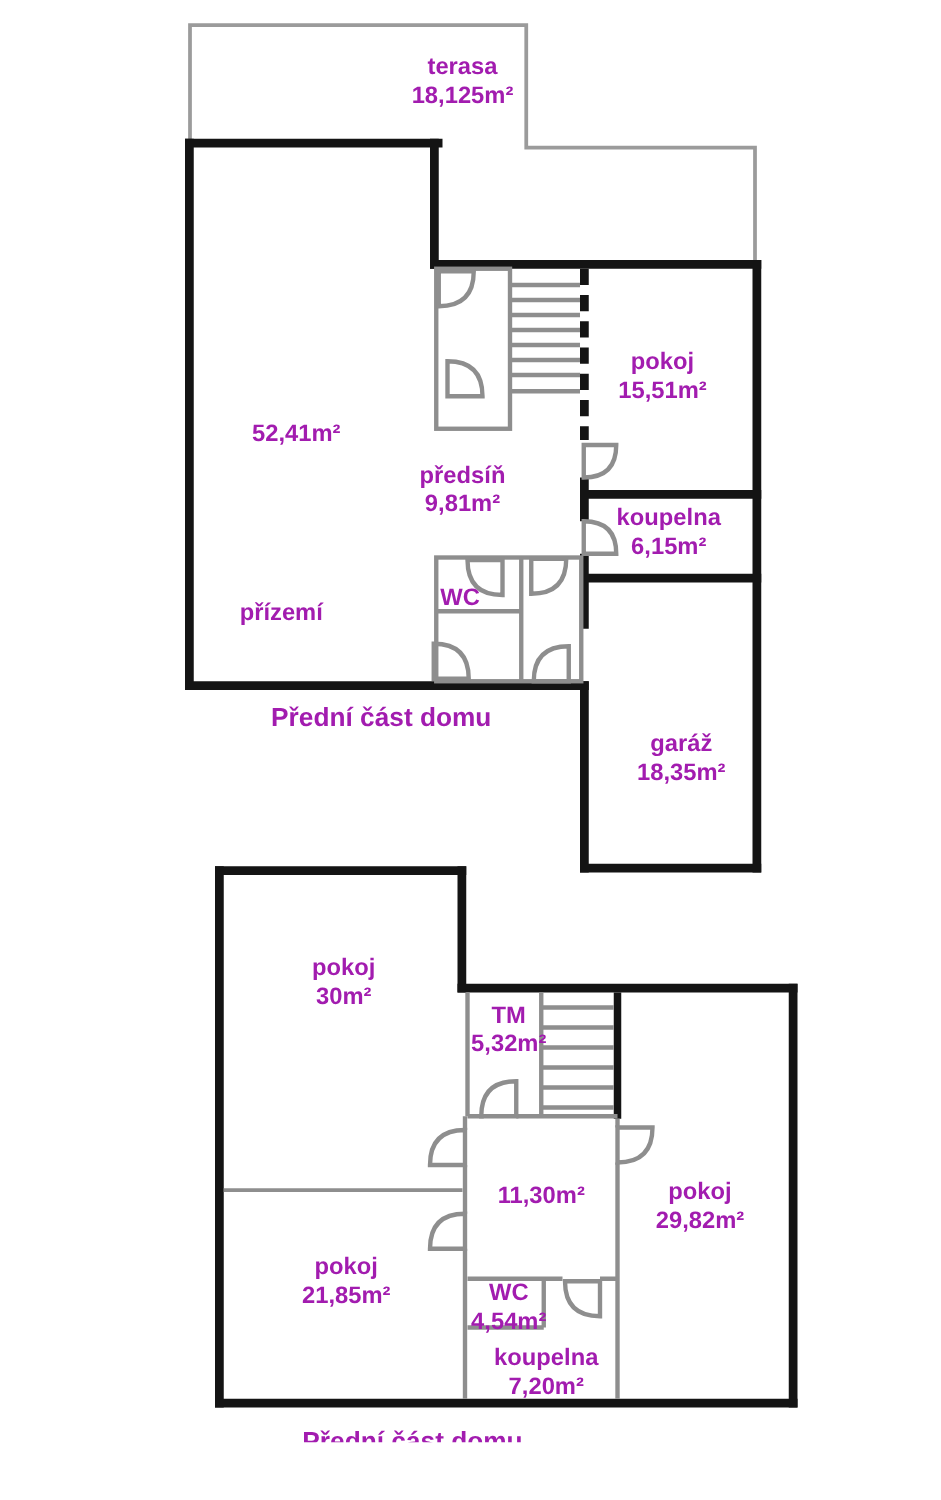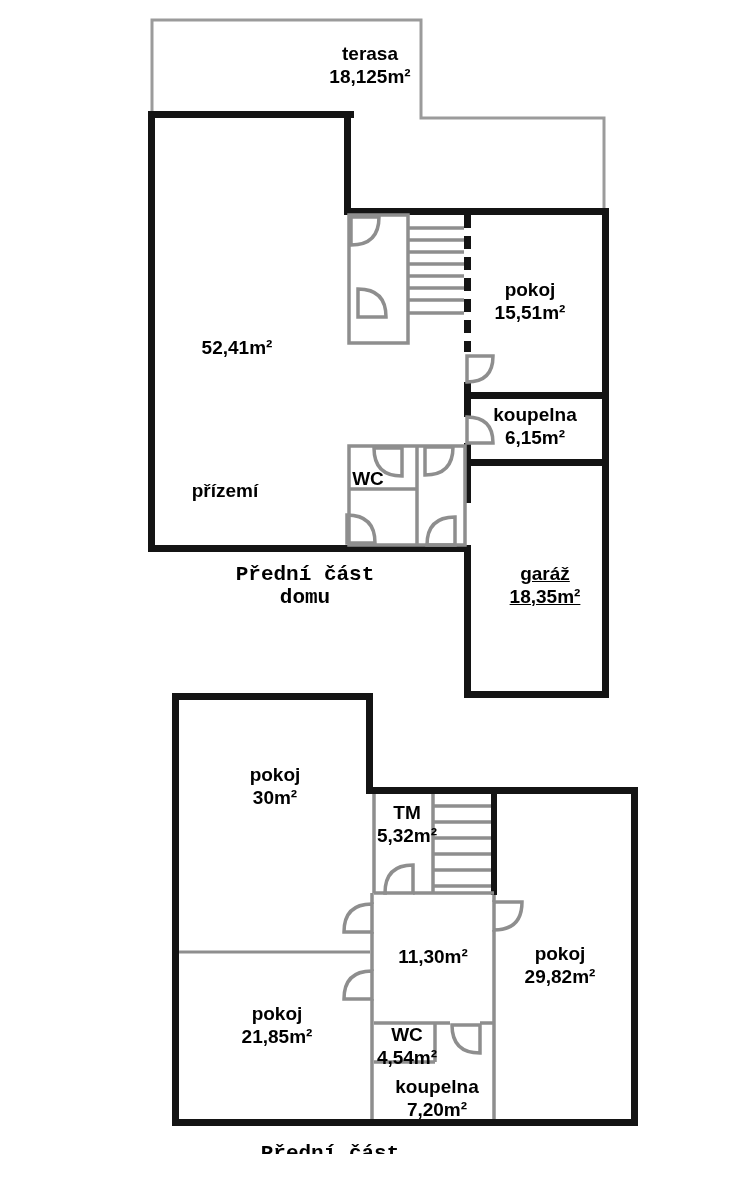--- a/index.html
+++ b/index.html
@@ -1,26 +1,26 @@
 <!DOCTYPE html>
 <html><head>
 <meta charset="utf-8">
 <style>
   html,body{margin:0;padding:0;background:#ffffff;}
   .stage{
     position:relative;width:753px;height:1154px;background:#ffffff;
-    font-family:"Liberation Sans","DejaVu Sans",sans-serif;color:#000000;
+    font-family:"Liberation Sans","DejaVu Sans",sans-serif;color:#a21caf;
     overflow:hidden;
   }
   .stage svg{position:absolute;left:0;top:0;}
   .lbl{
     position:absolute;text-align:center;font-weight:700;
     font-size:19px;line-height:23px;white-space:normal;
   }
-  .caption{font-size:21px;line-height:23px;font-family:Liberation Mono, monospace;}
+  .caption{font-size:21px;line-height:23px;}
   .sub{font-weight:400;font-size:20px;line-height:22px;}
 </style>
 </head>
 <body>
 
 <div class="stage">
 
   <svg width="753" height="1200" viewBox="0 0 753 1200">
 
     <g fill="none" stroke="#9b9b9b" stroke-width="3">
@@ -106,36 +106,40 @@
   </div>
 
   <div class="lbl" style="left:177px;top:336px;width:120px;">
     <div>52,41m²</div>
   </div>
 
   <div class="lbl" style="left:165px;top:479px;width:120px;">
     <div>přízemí</div>
   </div>
 
+  <div class="lbl" style="left:310px;top:369px;width:120px;">
+    <div>předsíň</div>
+    <div>9,81m²</div>
+  </div>
 
   <div class="lbl" style="left:338px;top:467px;width:60px;">
     <div>WC</div>
   </div>
 
   <div class="lbl" style="left:470px;top:278px;width:120px;">
     <div>pokoj</div>
     <div>15,51m²</div>
   </div>
 
   <div class="lbl" style="left:474px;top:403px;width:122px;">
     <div>koupelna</div>
     <div>6,15m²</div>
   </div>
 
-  <div class="lbl" style="left:485px;top:562px;width:120px;text-decoration:underline;">
+  <div class="lbl" style="left:485px;top:584px;width:120px;">
     <div>garáž</div>
     <div>18,35m²</div>
   </div>
 
   <div class="lbl caption" style="left:205px;top:563px;width:200px;">
     <div>Přední část domu</div>
   </div>
 
   <div class="lbl" style="left:215px;top:763px;width:120px;">
     <div>pokoj</div>

